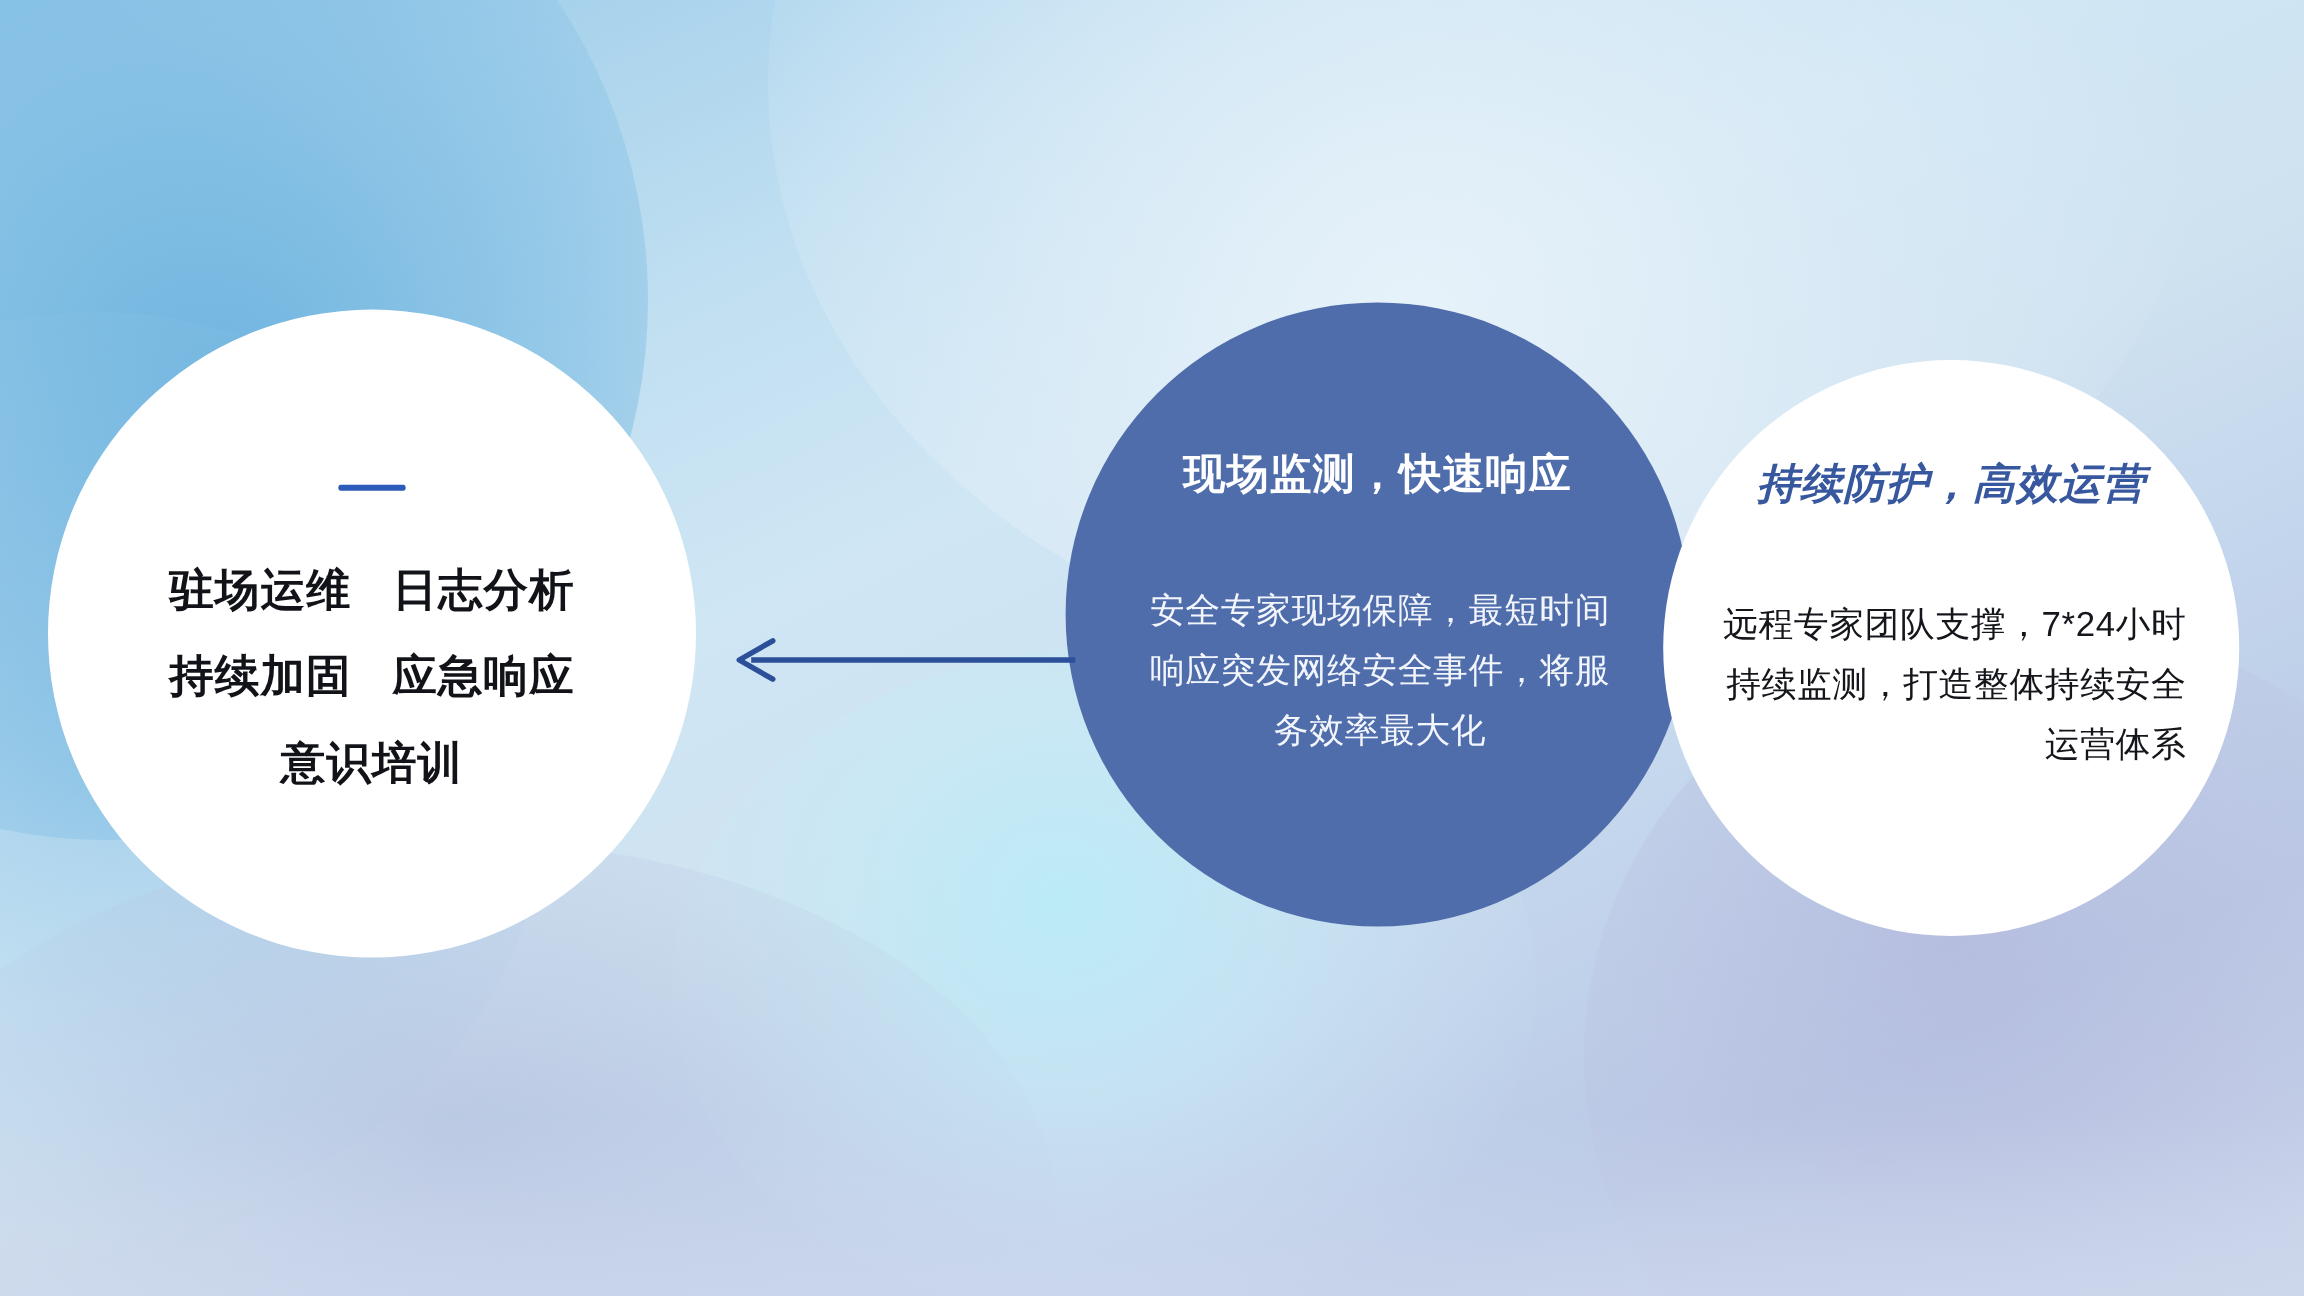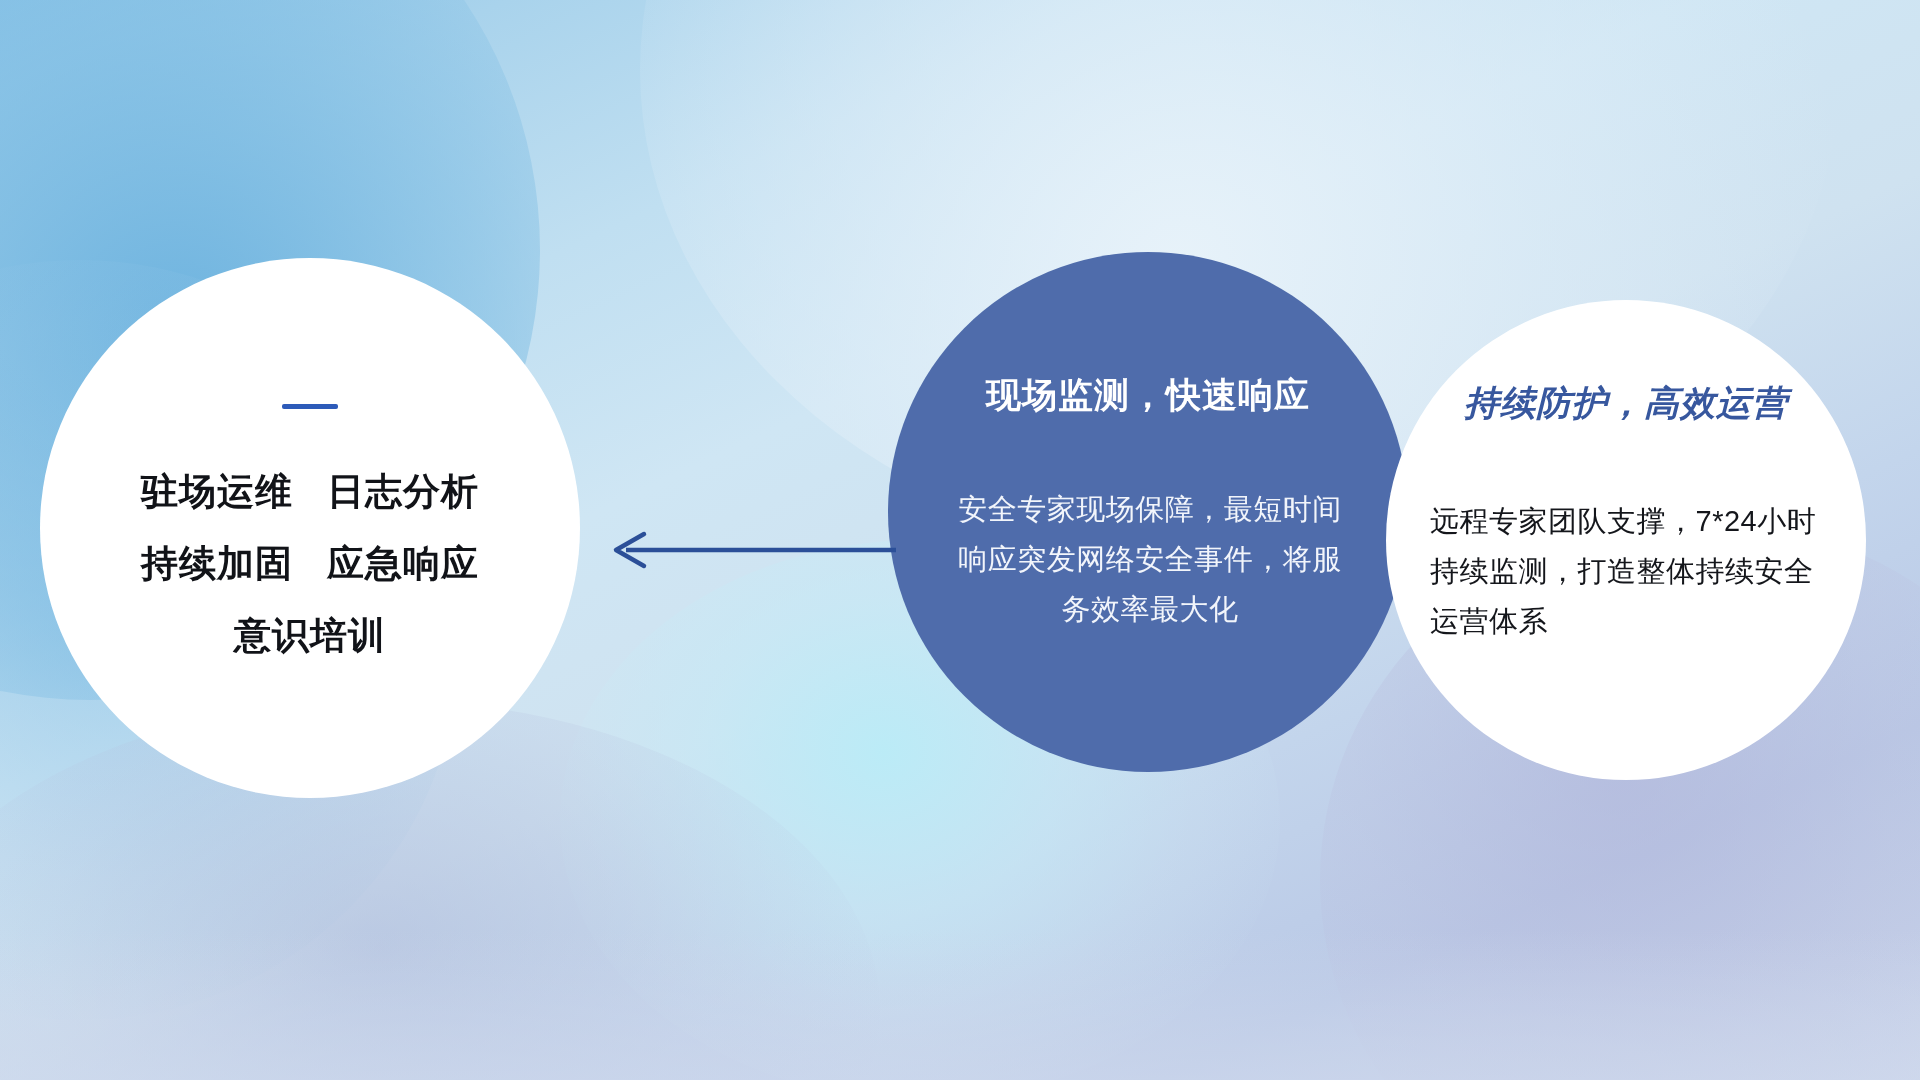--- a/index.html
+++ b/index.html
@@ -176,21 +176,21 @@
     font-size: 35px;
     font-weight: 700;
     letter-spacing: 1px;
     white-space: nowrap;
     font-style: italic;
   }
   #right-body {
     position: absolute;
     left: 44px; right: 44px;
     top: 196px;
-    text-align: left;
+    text-align: right;
     color: #14161b;
     font-size: 29px;
     font-weight: 400;
     line-height: 50px;
     letter-spacing: 0.5px;
   }
 
   
   #arrow-connector {
     position: absolute;

